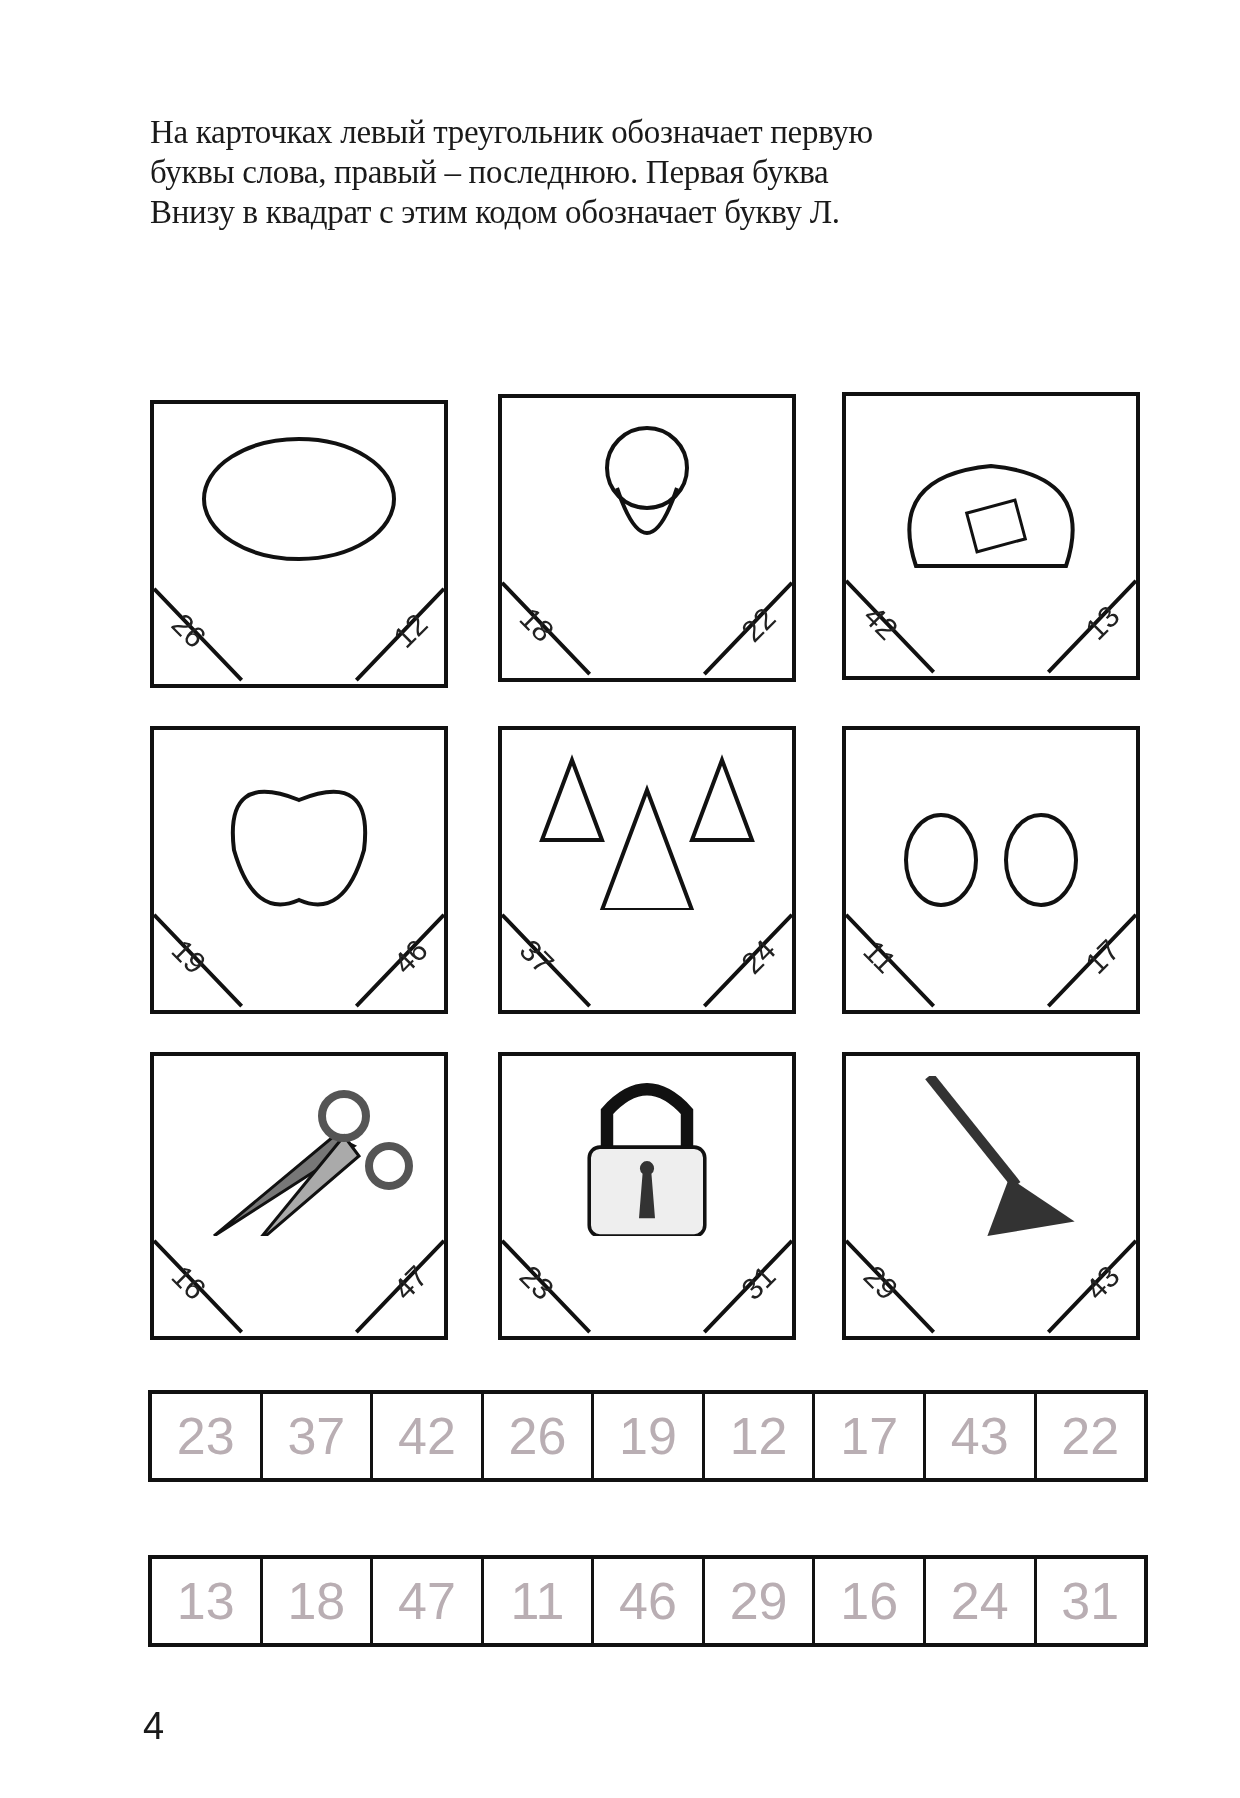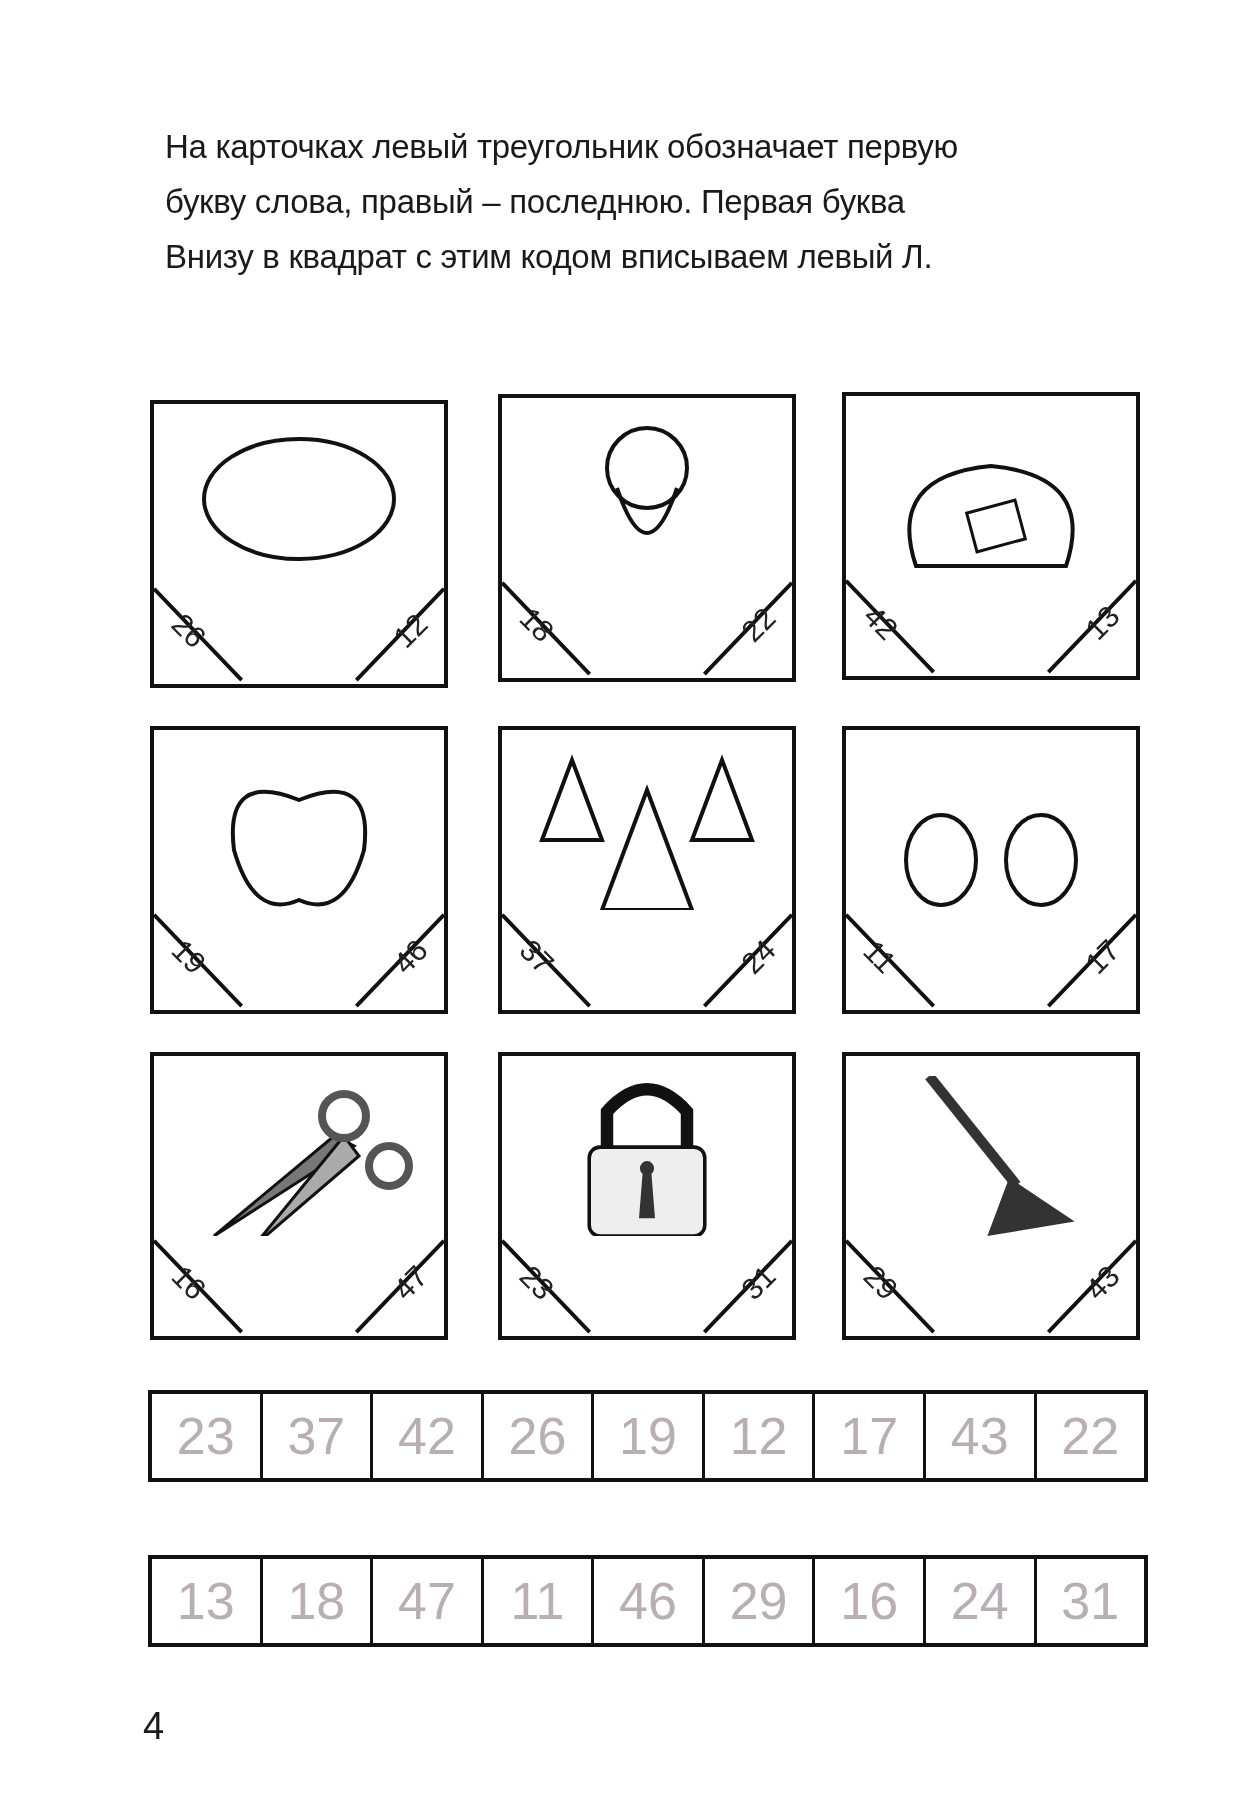--- a/index.html
+++ b/index.html
@@ -1,40 +1,40 @@
 <!DOCTYPE html>
 <html><head>
 <meta charset="utf-8">
 <style>
   html, body { margin:0; padding:0; }
   body { width:1240px; height:1798px; background:#ffffff; position:relative; overflow:hidden;
          font-family:"Liberation Sans", sans-serif; color:#1a1a1a; }
   .instructions { position:absolute; left:150px; top:112px; width:995px; font-size:33px; line-height:40px;
                   text-align:justify; letter-spacing:-0.3px; }
-  .instructions p { margin:15px; }
+  .instructions p { margin:0;font-family:Liberation Serif, serif; }
   .grid { position:absolute; left:150px; top:400px; width:995px; }
   .card { position:absolute; width:298px; height:288px; border:4px solid #111; box-sizing:border-box; background:#fff; }
   .card svg.tri { position:absolute; left:0; top:0; width:100%; height:100%; }
   .num { position:absolute; font-size:30px; color:#222; }
   .num.left { transform:rotate(45deg); }
   .num.right { transform:rotate(-45deg); }
   .pic { position:absolute; left:30px; top:20px; width:230px; height:160px; }
   .row { position:absolute; left:148px; width:1000px; height:92px; border:4px solid #111; box-sizing:border-box; display:flex; }
   .cell { flex:1; border-right:3px solid #111; display:flex; align-items:center; justify-content:center;
           font-size:52px; color:#b9aeb3; }
   .cell:last-child { border-right:none; }
   .page-num { position:absolute; left:143px; top:1705px; font-size:38px; }
 </style>
 </head>
 <body>
 
 <div class="instructions">
   <p>На карточках левый треугольник обозначает первую</p>
-  <p>букву слова, правый – последнюю. Первая буква</p>
-  <p>Внизу в квадрат с этим кодом вписываем левый Л.</p>
+  <p>буквы слова, правый – последнюю. Первая буква</p>
+  <p>Внизу в квадрат с этим кодом обозначает букву Л.</p>
 </div>
 
 <div class="grid">
 
   <div class="card" style="left:0;top:0">
     <svg class="tri" viewBox="0 0 298 288">
         <path d="M0 190 L90 284 M298 190 L208 284" stroke="#111" stroke-width="4" fill="none"></path>
       </svg>
     <svg class="pic" viewBox="0 0 230 160">
         <ellipse cx="115" cy="75" rx="95" ry="60" fill="none" stroke="#111" stroke-width="4"></ellipse>

